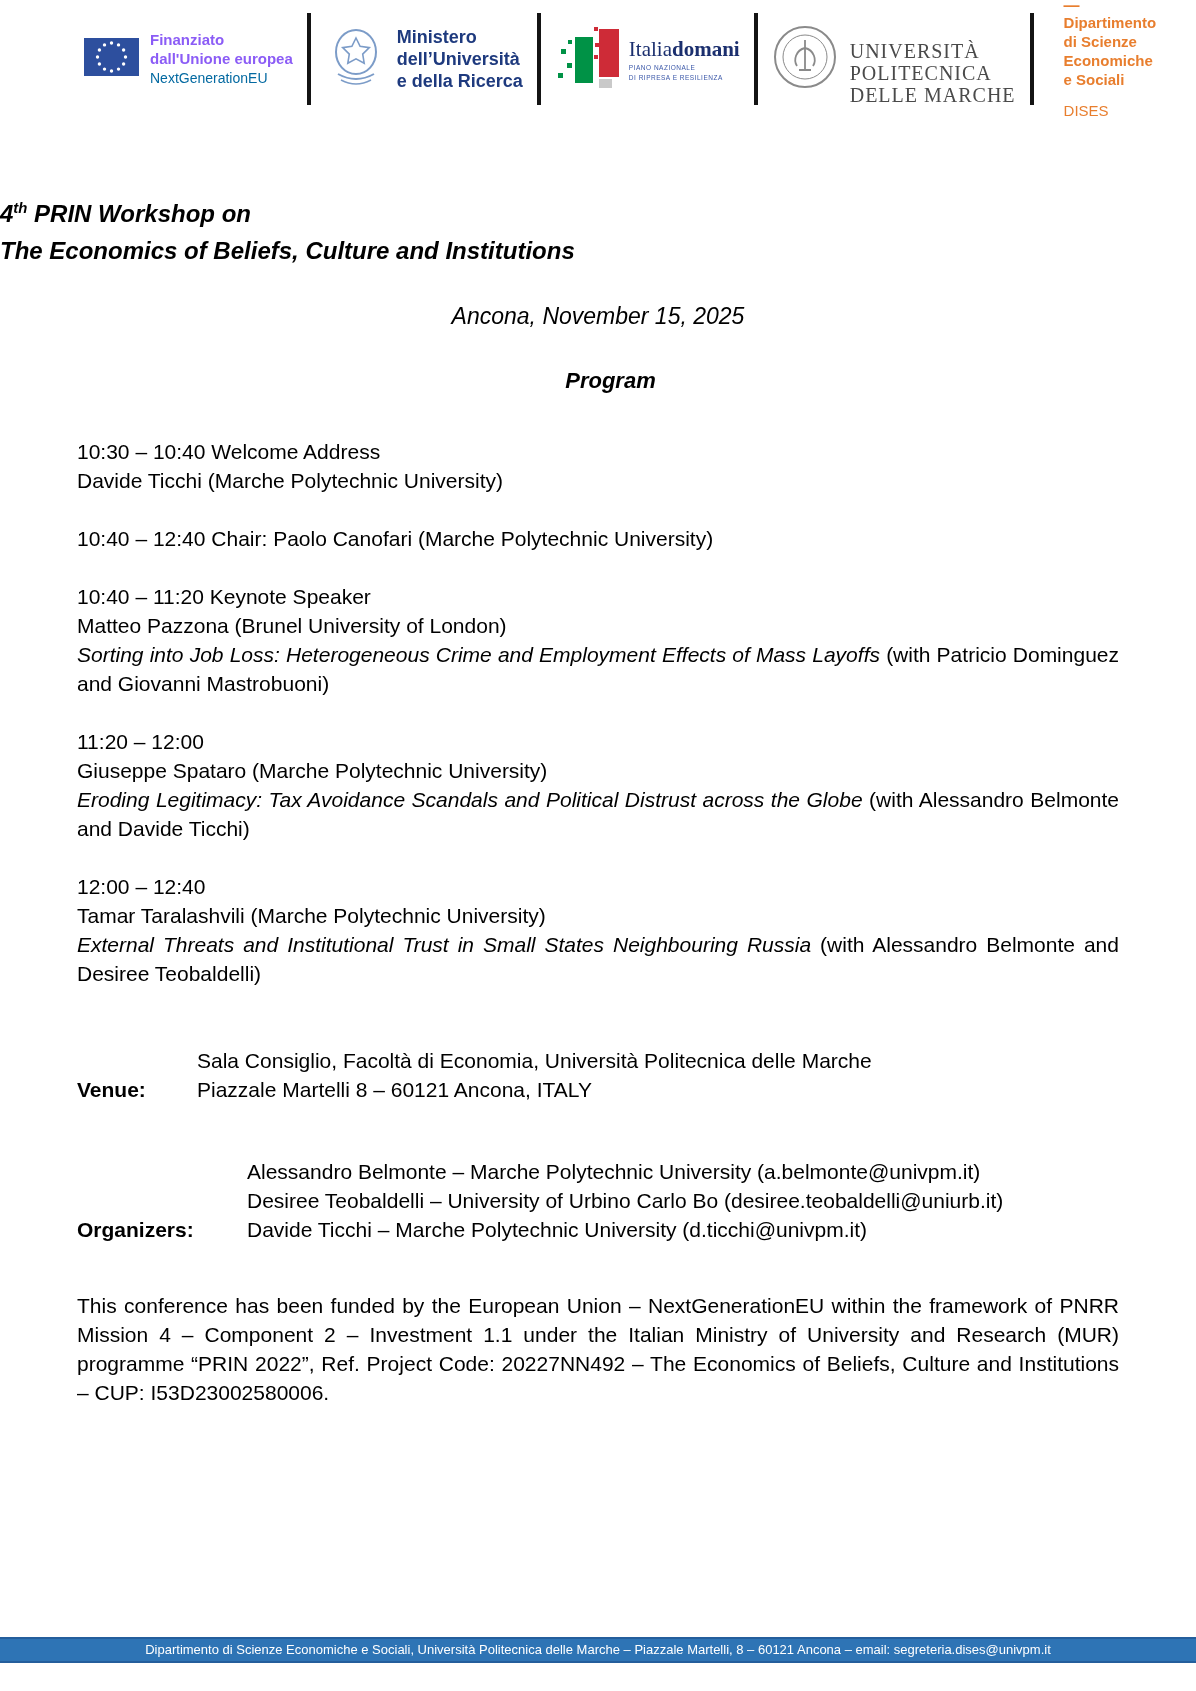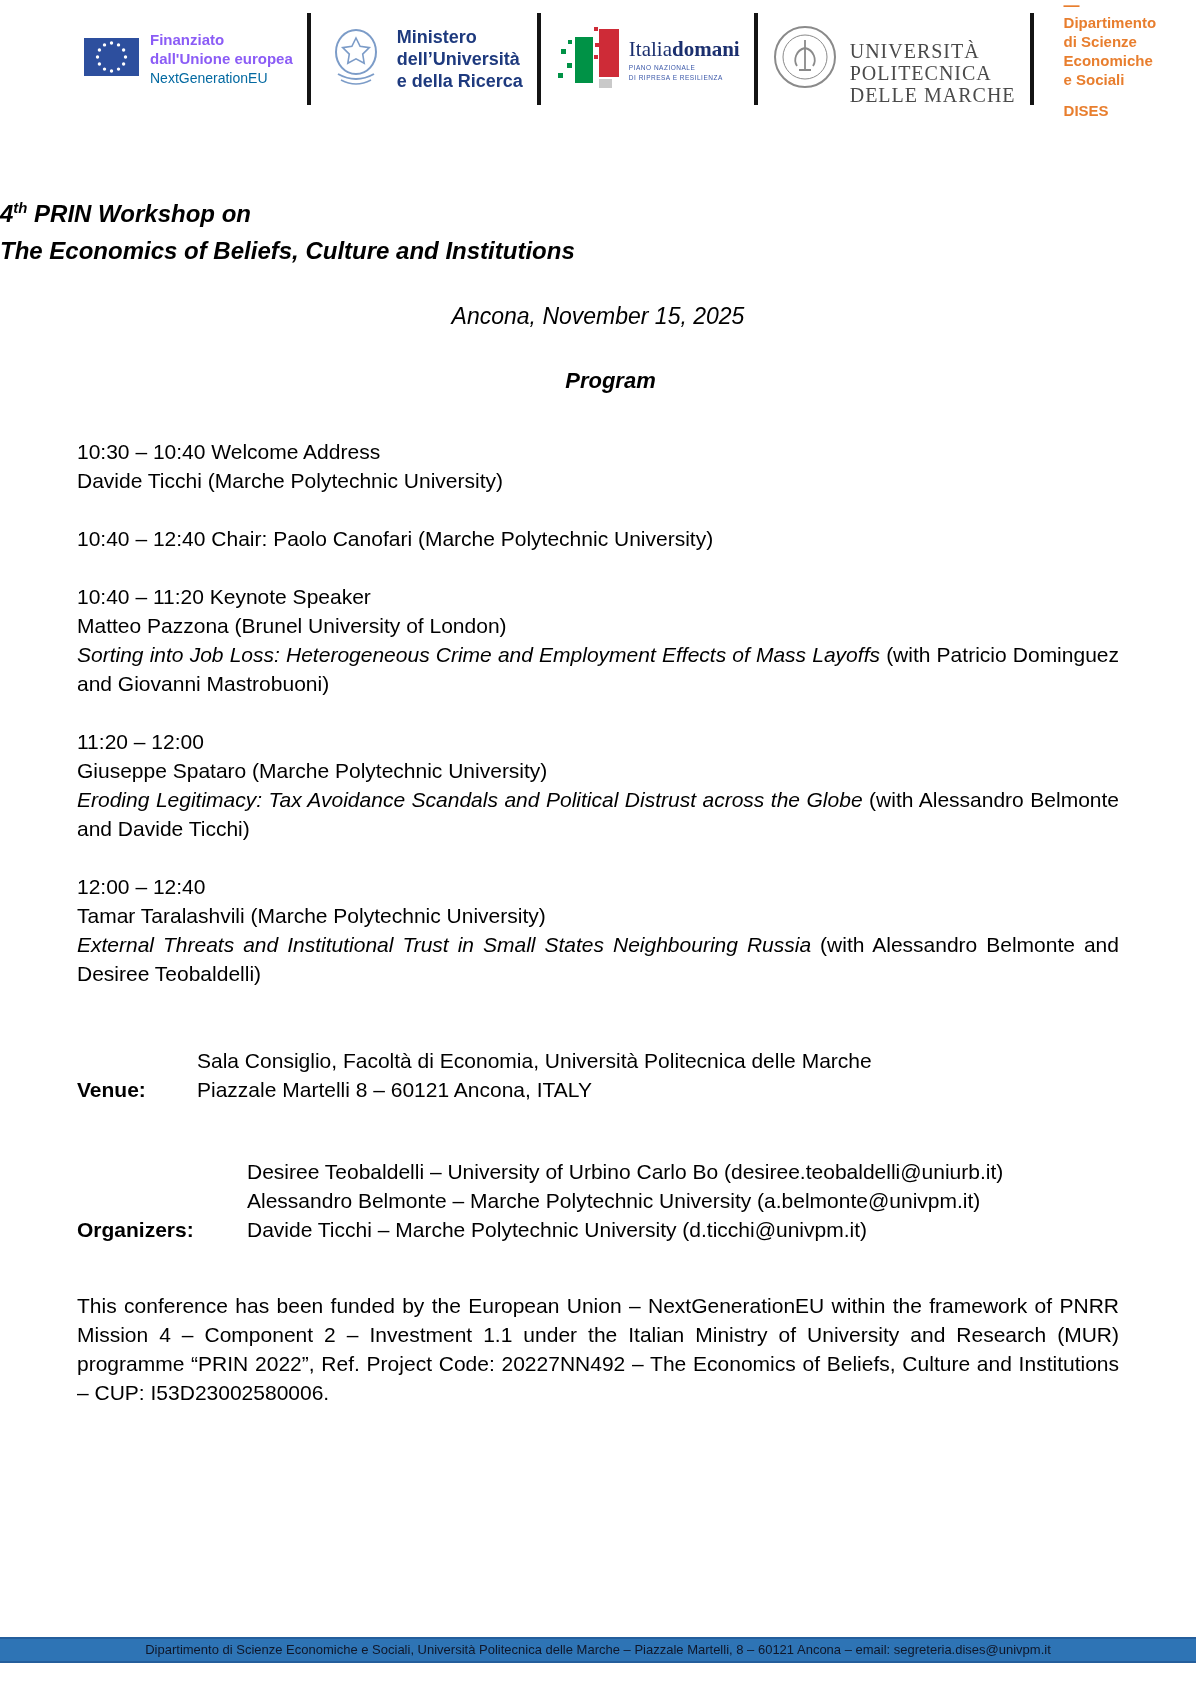--- a/index.html
+++ b/index.html
@@ -18,21 +18,21 @@
   .eu-text .l2 { font-size:14px; color:#0369a1; line-height:20px; }
   .ministry-text { margin-left:10px; font-size:18px; font-weight:bold; color:#1E3A7E; line-height:22px; }
   .italia-text { margin-left:8px; }
   .italia-brand { font-family:"Liberation Serif", serif; font-size:21px; color:#1B2F6E; }
   .italia-brand b { font-weight:bold; }
   .italia-sub { font-size:6.5px; color:#3A57A8; letter-spacing:.5px; line-height:8px; margin-top:2px; }
   .univpm-text { margin-left:12px; font-family:"Liberation Serif", serif; font-size:20px;
                  color:#4A4A4A; letter-spacing:1px; line-height:22px;margin-top:28px; }
   .dises { margin-left:16px; color:#E87E2E; font-size:15px; line-height:19px; font-weight:bold; }
   .dises .dash { font-size:16px; line-height:14px; }
-  .dises .acr { margin-top:12px; font-weight:bold; }
+  .dises .acr { margin-top:12px; font-weight:normal; }
   
   .title { margin-top:82px; text-align:left; font-size:24px; line-height:37px;
            font-weight:bold; font-style:italic; }
   .title sup { font-size:.62em; }
   .date-line { margin-top:34px; text-align:center; font-style:italic; font-size:23px; }
   .program-heading { margin-top:38px; text-align:center; font-weight:bold; font-style:italic; font-size:22px;padding-left:25px; }
   
   .content { padding:0 77px; font-size:21px; line-height:29px; }
   .block { margin-top:29px; }
   .first-block { margin-top:43px; }
@@ -44,21 +44,21 @@
   .org-row { margin-top:53px; }
   .info-label { font-weight:bold; flex:0 0 auto; }
   .venue-label { width:108px; }
   .org-label { width:158px; }
   
   .funding { margin-top:47px; text-align:justify; }
   
   .footer-bar {
     position:absolute; left:0; right:0; top:1637px; height:26px;
     background:#2E74B5; border-top:2px solid #245E9C; border-bottom:2px solid #245E9C;
-    color:#0f172a; font-size:13px; line-height:22px; text-align:center;
+    color:#ffffff; font-size:13px; line-height:22px; text-align:center;
   }
 </style>
 </head>
 <body>
 
 <div class="page">
 
   <div class="logo-band">
 
     <div class="logo-item">
@@ -203,22 +203,22 @@
       <span class="info-label venue-label">Venue:</span>
       <span>
         <div>Sala Consiglio, Facoltà di Economia, Università Politecnica delle Marche</div>
         <div>Piazzale Martelli 8 – 60121 Ancona, ITALY</div>
       </span>
     </div>
 
     <div class="info-row org-row">
       <span class="info-label org-label">Organizers:</span>
       <span>
+        <div>Alessandro Belmonte – Marche Polytechnic University (a.belmonte@univpm.it)</div>
         <div>Desiree Teobaldelli – University of Urbino Carlo Bo (desiree.teobaldelli@uniurb.it)</div>
-        <div>Alessandro Belmonte – Marche Polytechnic University (a.belmonte@univpm.it)</div>
         <div>Davide Ticchi – Marche Polytechnic University (d.ticchi@univpm.it)</div>
       </span>
     </div>
 
     <div class="funding">This conference has been funded by the European Union – NextGenerationEU within the framework of PNRR Mission 4 – Component 2 – Investment 1.1 under the Italian Ministry of University and Research (MUR) programme “PRIN 2022”, Ref. Project Code: 20227NN492 – The Economics of Beliefs, Culture and Institutions – CUP: I53D23002580006.</div>
   </div>
 
   <div class="footer-bar">Dipartimento di Scienze Economiche e Sociali, Università Politecnica delle Marche – Piazzale Martelli, 8 – 60121 Ancona – email: segreteria.dises@univpm.it</div>
 
 </div>

